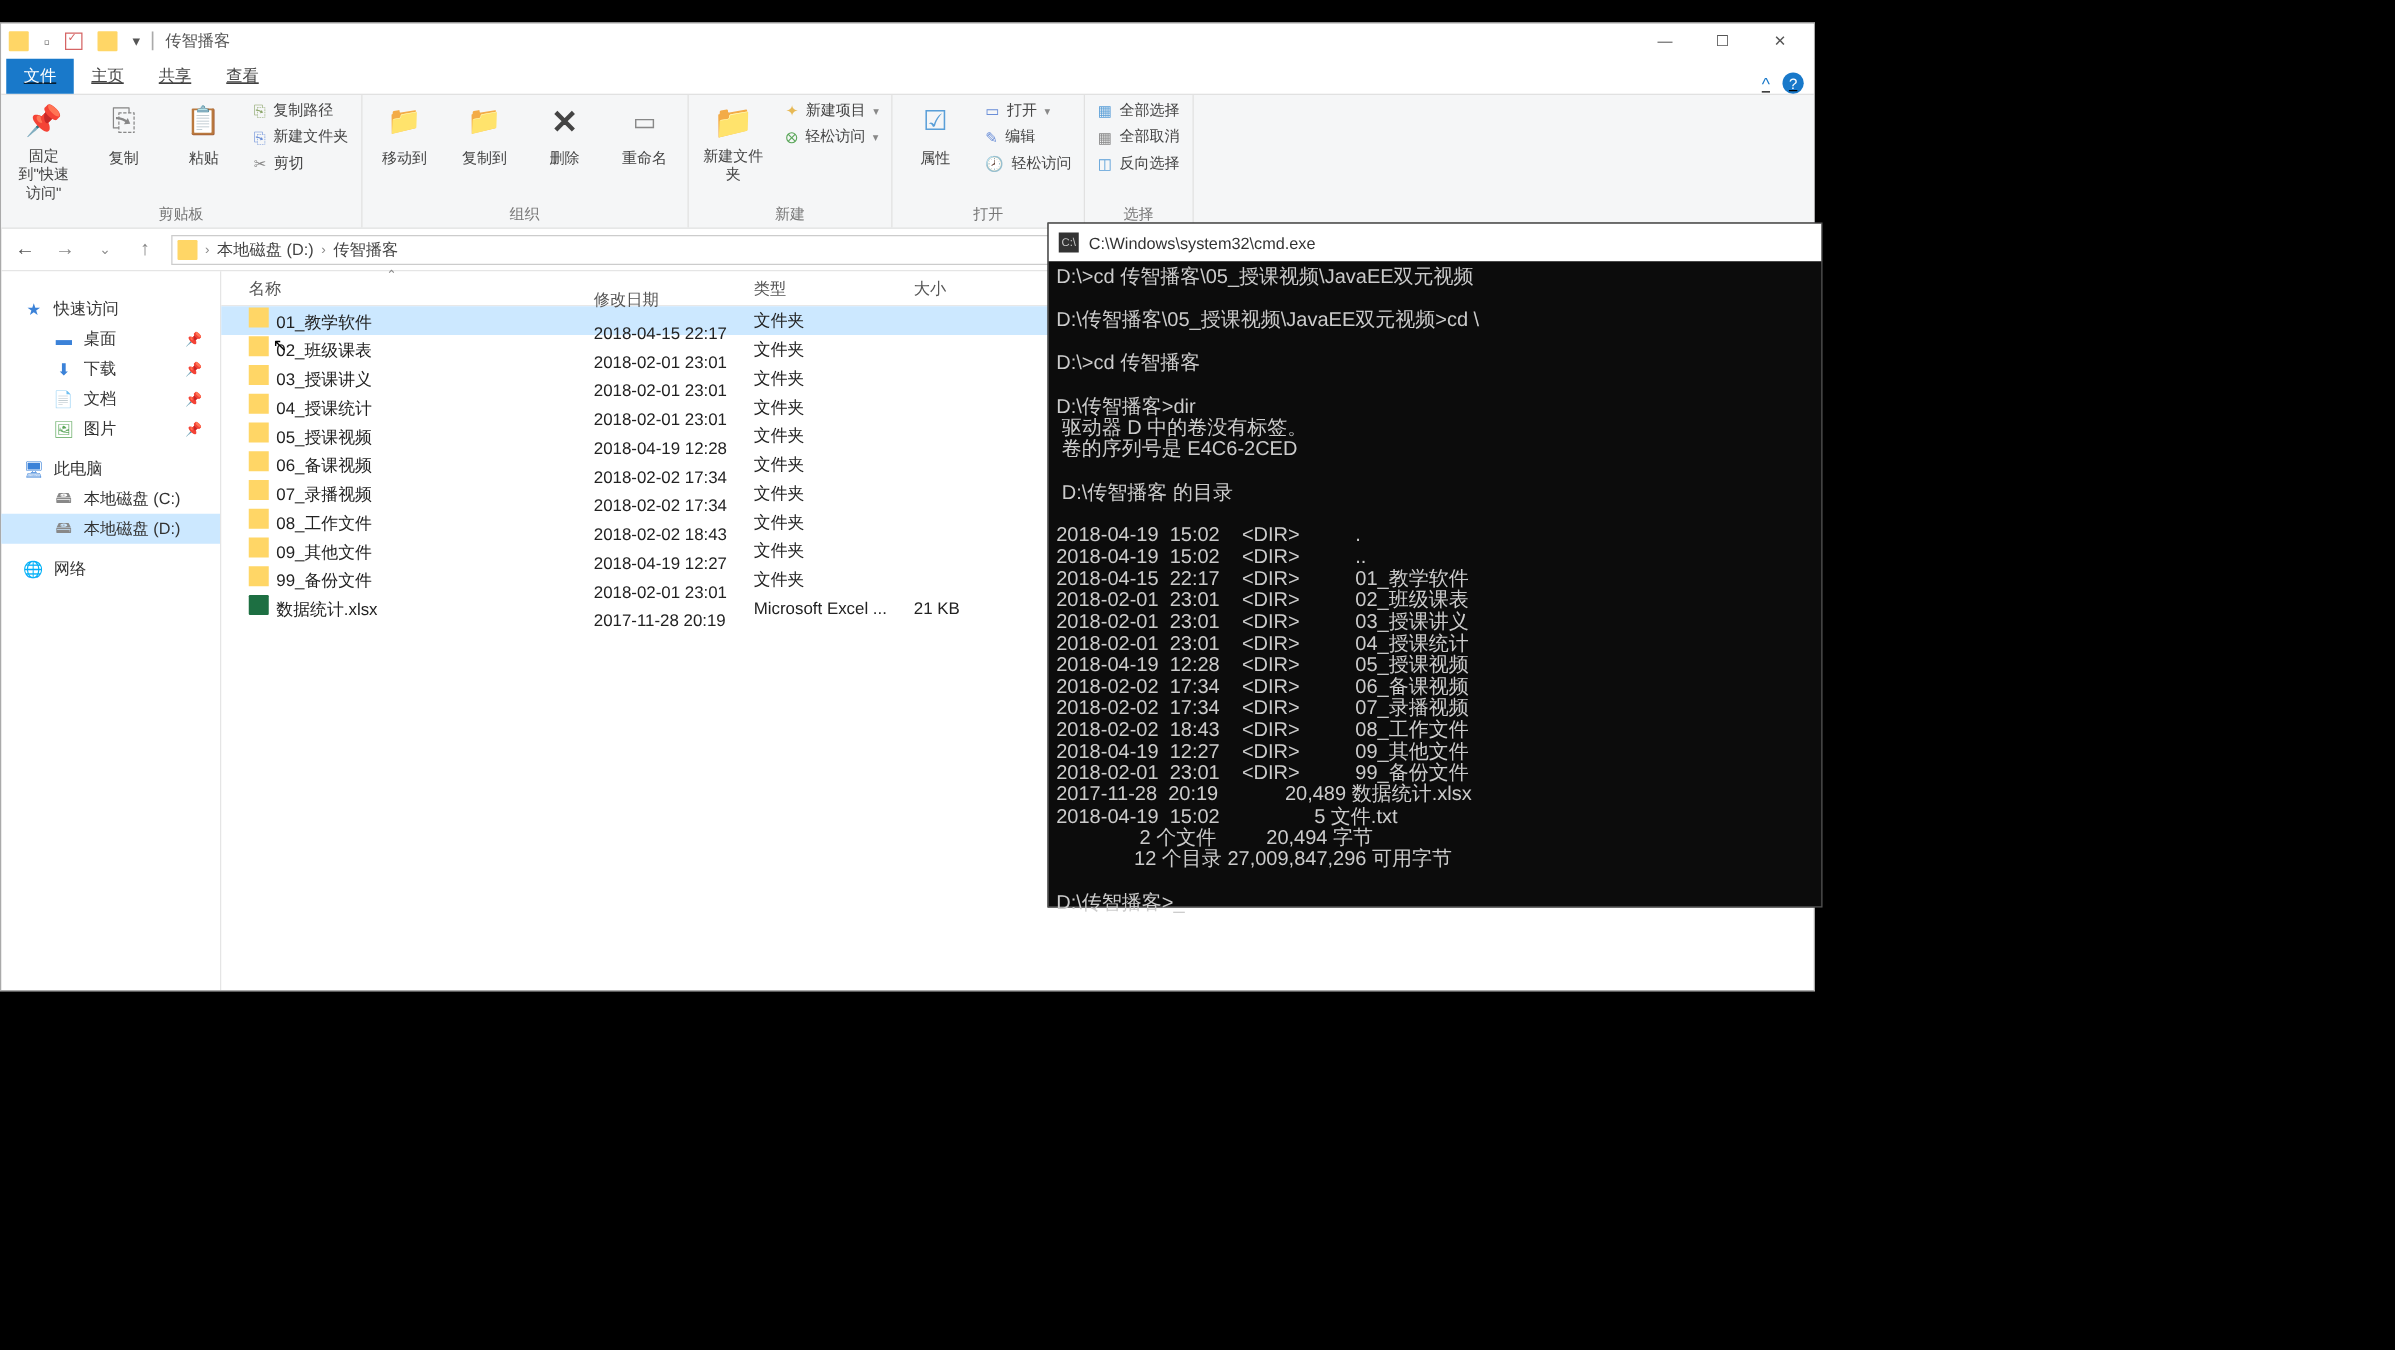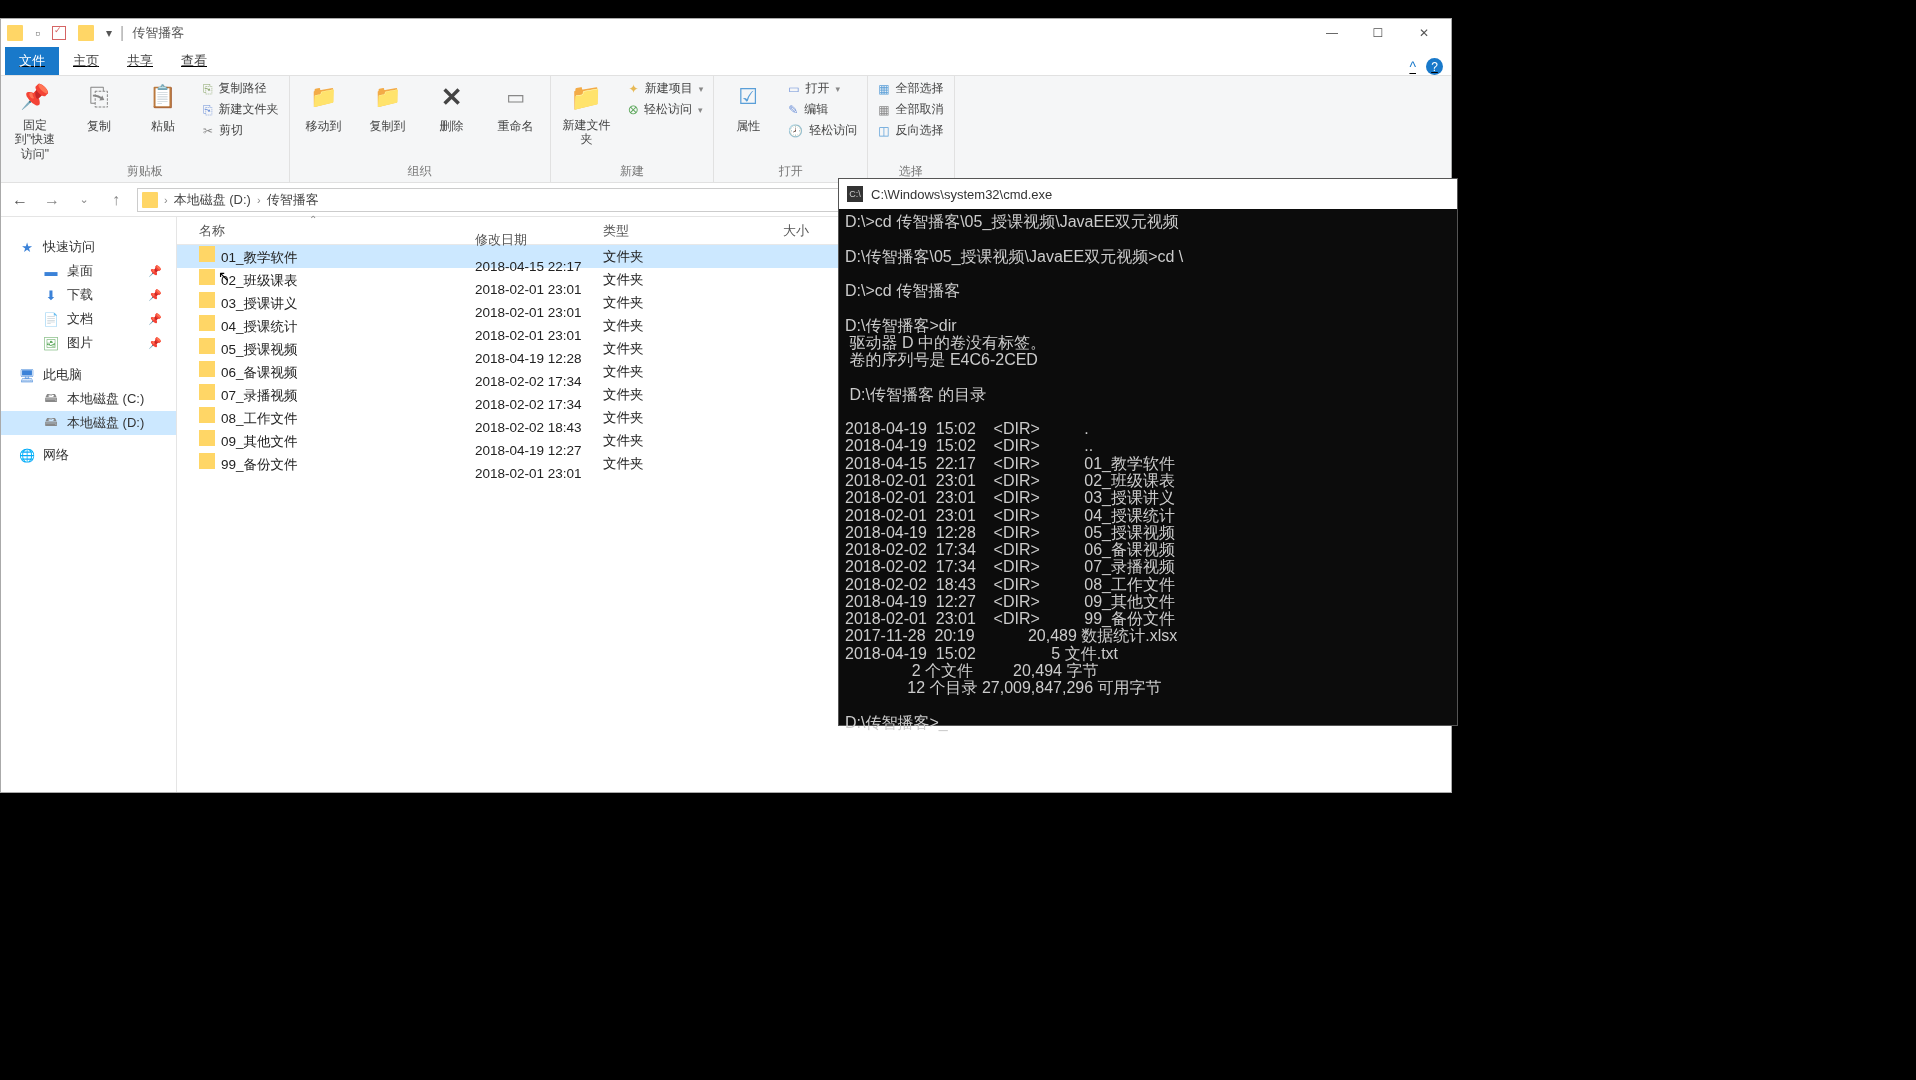--- a/index.html
+++ b/index.html
@@ -39,21 +39,21 @@
 .side-item.main { padding-left: 18px; font-weight: 400; margin-top: 8px; }
 .side-item.sub { padding-left: 42px; }
 .side-item.selected { background: #CCE8FF; }
 .side-ico { width: 16px; height: 16px; display:inline-flex; align-items:center; justify-content:center; }
 .pin { color: #999; font-size: 11px; margin-left: auto; }
 .file-list { flex: 1; }
 .list-header { display: flex; font-size: 13px; color: #555; border-bottom: 1px solid #E8E8E8; height: 28px; align-items: center; padding-left: 22px; }
 .col-name { width: 276px; position:relative; }
 .col-date { width: 128px; margin-top: 19px; }
 .col-type { width: 128px; }
-.col-size { width: 78px; text-align: right; }
+.col-size { width: 78px; text-align: left; }
 .sort-mark { position:absolute; left:110px; top:-8px; color:#888; font-size:10px; }
 .file-row { display: flex; font-size: 13.5px; color: #222; height: 23px; align-items: center; padding-left: 22px; cursor: pointer; }
 .file-row.selected { background: #CCE8FF; }
 .file-ico { width: 16px; height: 16px; margin-right: 6px; }
 .cmd-window { position: absolute; left: 838px; top: 178px; width: 620px; height: 548px; background: #0C0C0C; border: 1px solid #555; font-family: Consolas, "Courier New", monospace; }
 .cmd-title { height: 30px; background: #fff; display: flex; align-items: center; padding: 0 8px; font-size: 13px; color: #333; gap: 8px; }
 .cmd-ico { width:16px; height:16px; background:#333; color:#ccc; font-size:9px; text-align:center; line-height:16px; }
 .cmd-body { padding: 4px 6px; color: #CCCCCC; font-size: 16px; line-height: 1.08; white-space: pre; overflow: hidden; }
 .cursor-ptr { position:absolute; left:218px; top:268px; font-size:14px; color:#000; pointer-events:none; z-index:5; }
 </style>
@@ -330,20 +330,26 @@
             <div class="col-name"><span class="file-ico" style="display:inline-block;background:#FFD666"></span><span>09_其他文件</span></div>
             <div class="col-date">2018-04-19 12:27</div>
             <div class="col-type">文件夹</div>
             <div class="col-size"></div>
           </div>
           <div class="file-row">
             <div class="col-name"><span class="file-ico" style="display:inline-block;background:#FFD666"></span><span>99_备份文件</span></div>
             <div class="col-date">2018-02-01 23:01</div>
             <div class="col-type">文件夹</div>
             <div class="col-size"></div>
+          </div>
+          <div class="file-row">
+            <div class="col-name"><span class="file-ico" style="display:inline-block;background:#1D6F42;border-radius:1px"></span><span>数据统计.xlsx</span></div>
+            <div class="col-date">2017-11-28 20:19</div>
+            <div class="col-type">Microsoft Excel ...</div>
+            <div class="col-size">21 KB</div>
           </div>
         </div>
     </div>
   </div>
 </div>
 
 <span class="cursor-ptr">↖</span>
 
 <div class="cmd-window">
   <div class="cmd-title">

